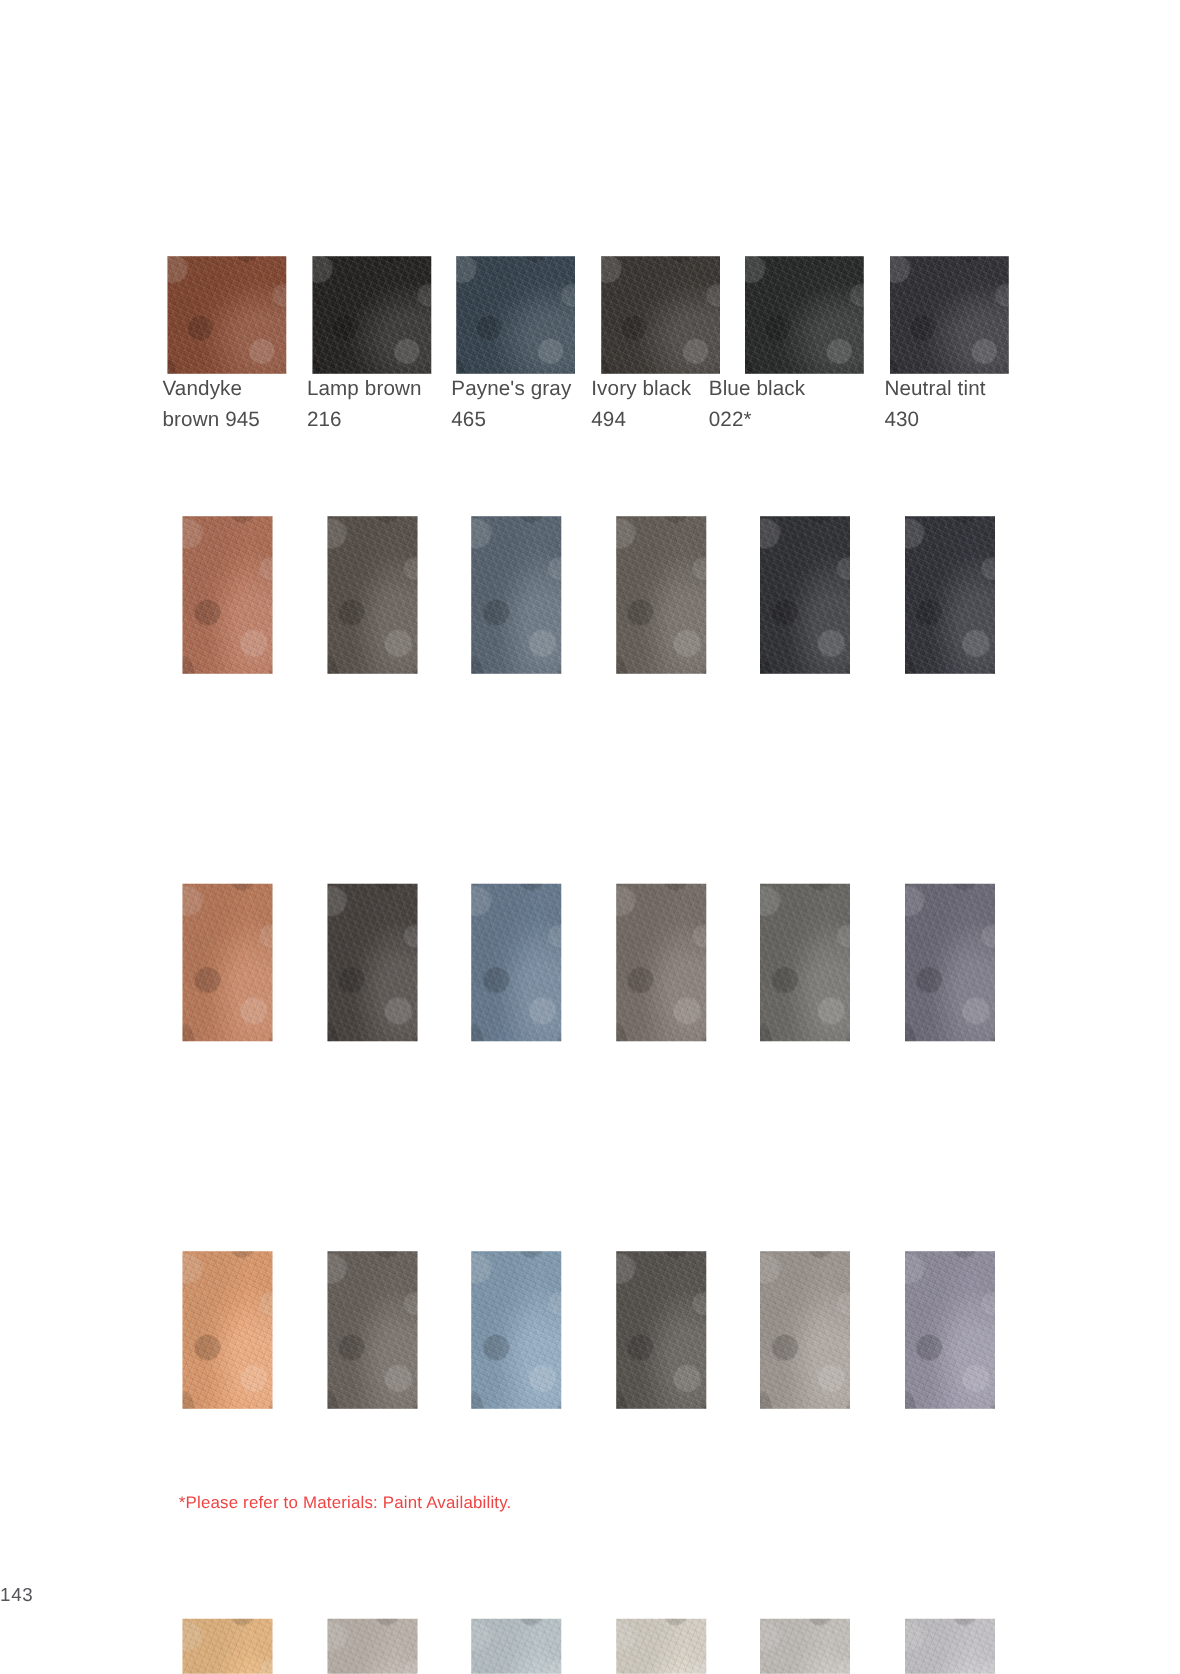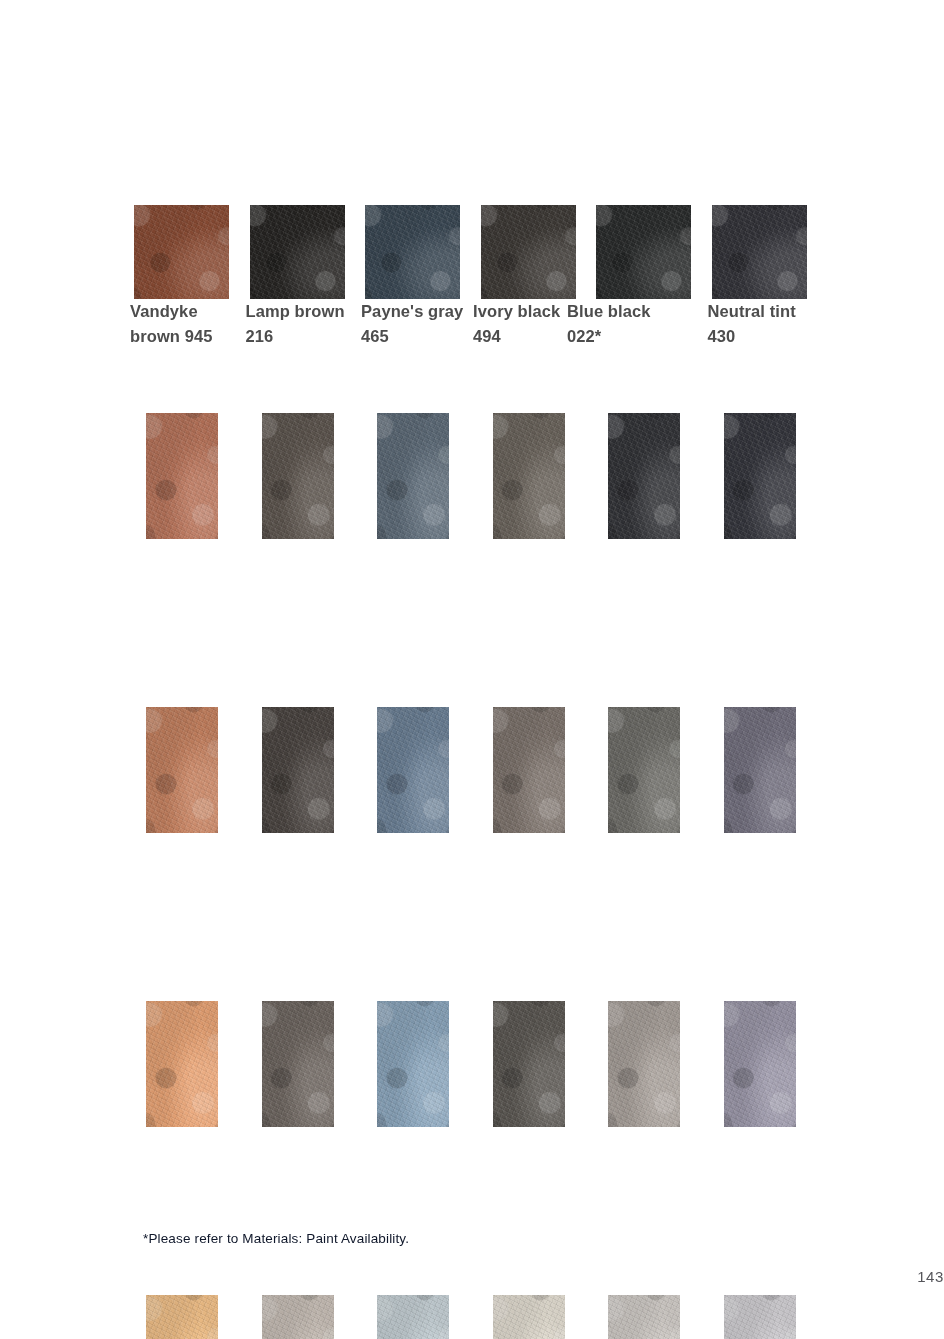--- a/index.html
+++ b/index.html
@@ -110,42 +110,41 @@
   }
   .label {
     position: absolute;
     top: 0;
     width: 112px;
     font-size: 16.5px;
     line-height: 25px;
     color: #4d4d4d;
     letter-spacing: 0.1px;
   }
-  .label .ln { display: block; white-space: nowrap; font-weight: bold; }
+  .label .ln { display: block; white-space: nowrap; }
 
   
   .footnote {
     position: absolute;
     left: 143px;
     top: 1193px;
     font-size: 13.5px;
     line-height: 18px;
-    color: #0f172a;
+    color: #ef4444;
     letter-spacing: 0.15px;
     white-space: nowrap;
-    margin-top: 37px;
   }
 
   
   .folio {
     position: absolute;
     left: 0;
     top: 1268px;
     width: 944px;
-    text-align: right;
+    text-align: left;
     font-size: 15px;
     color: #55555a;
     letter-spacing: 0.6px;
   }
 </style>
 </head>
 <body style="background-color: rgb(255, 255, 255);">
 
 <div id="page">
 

